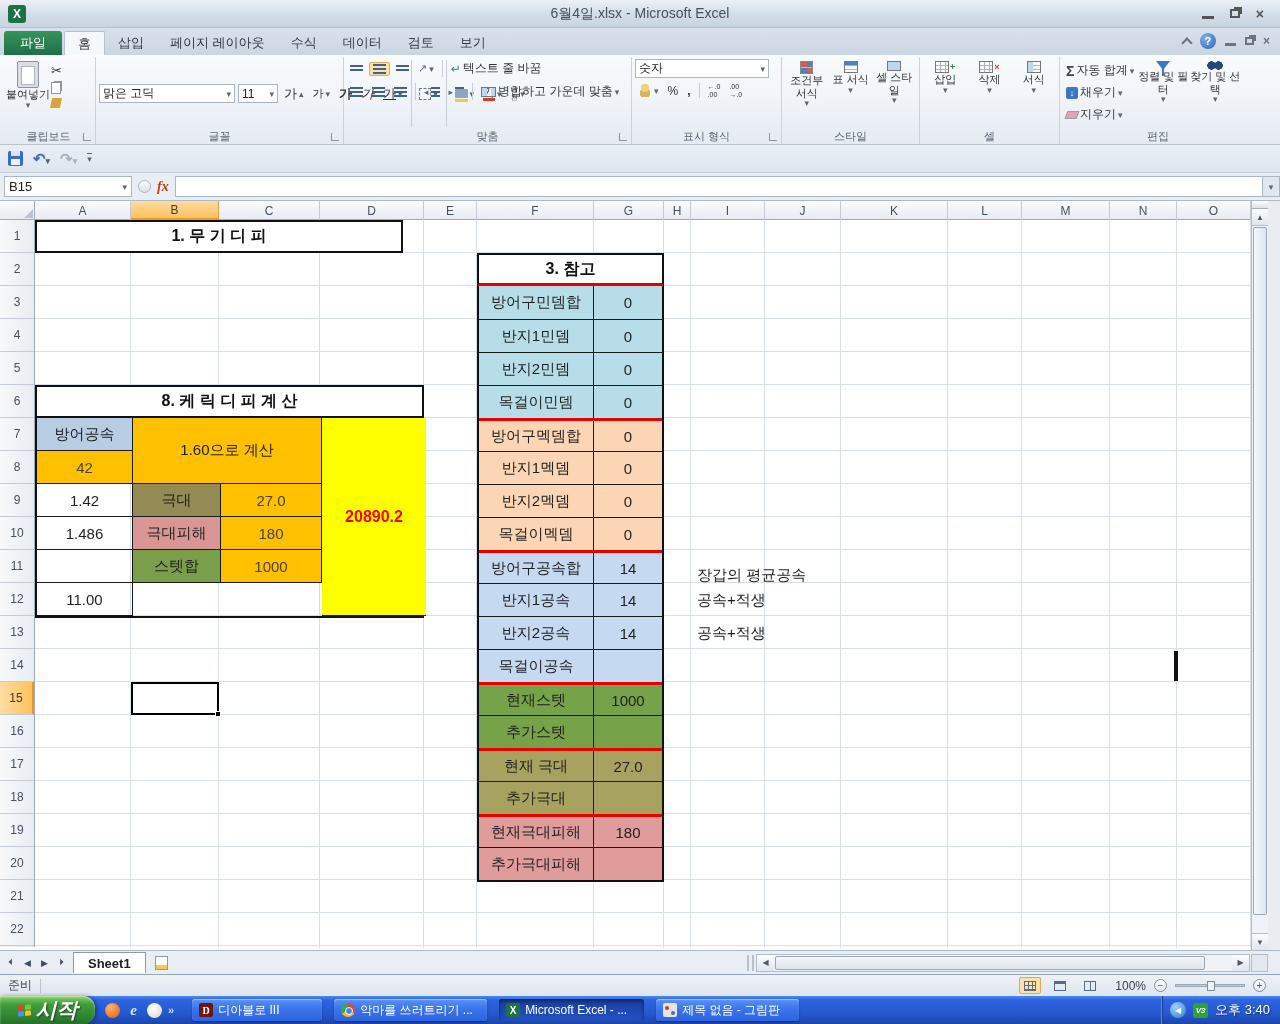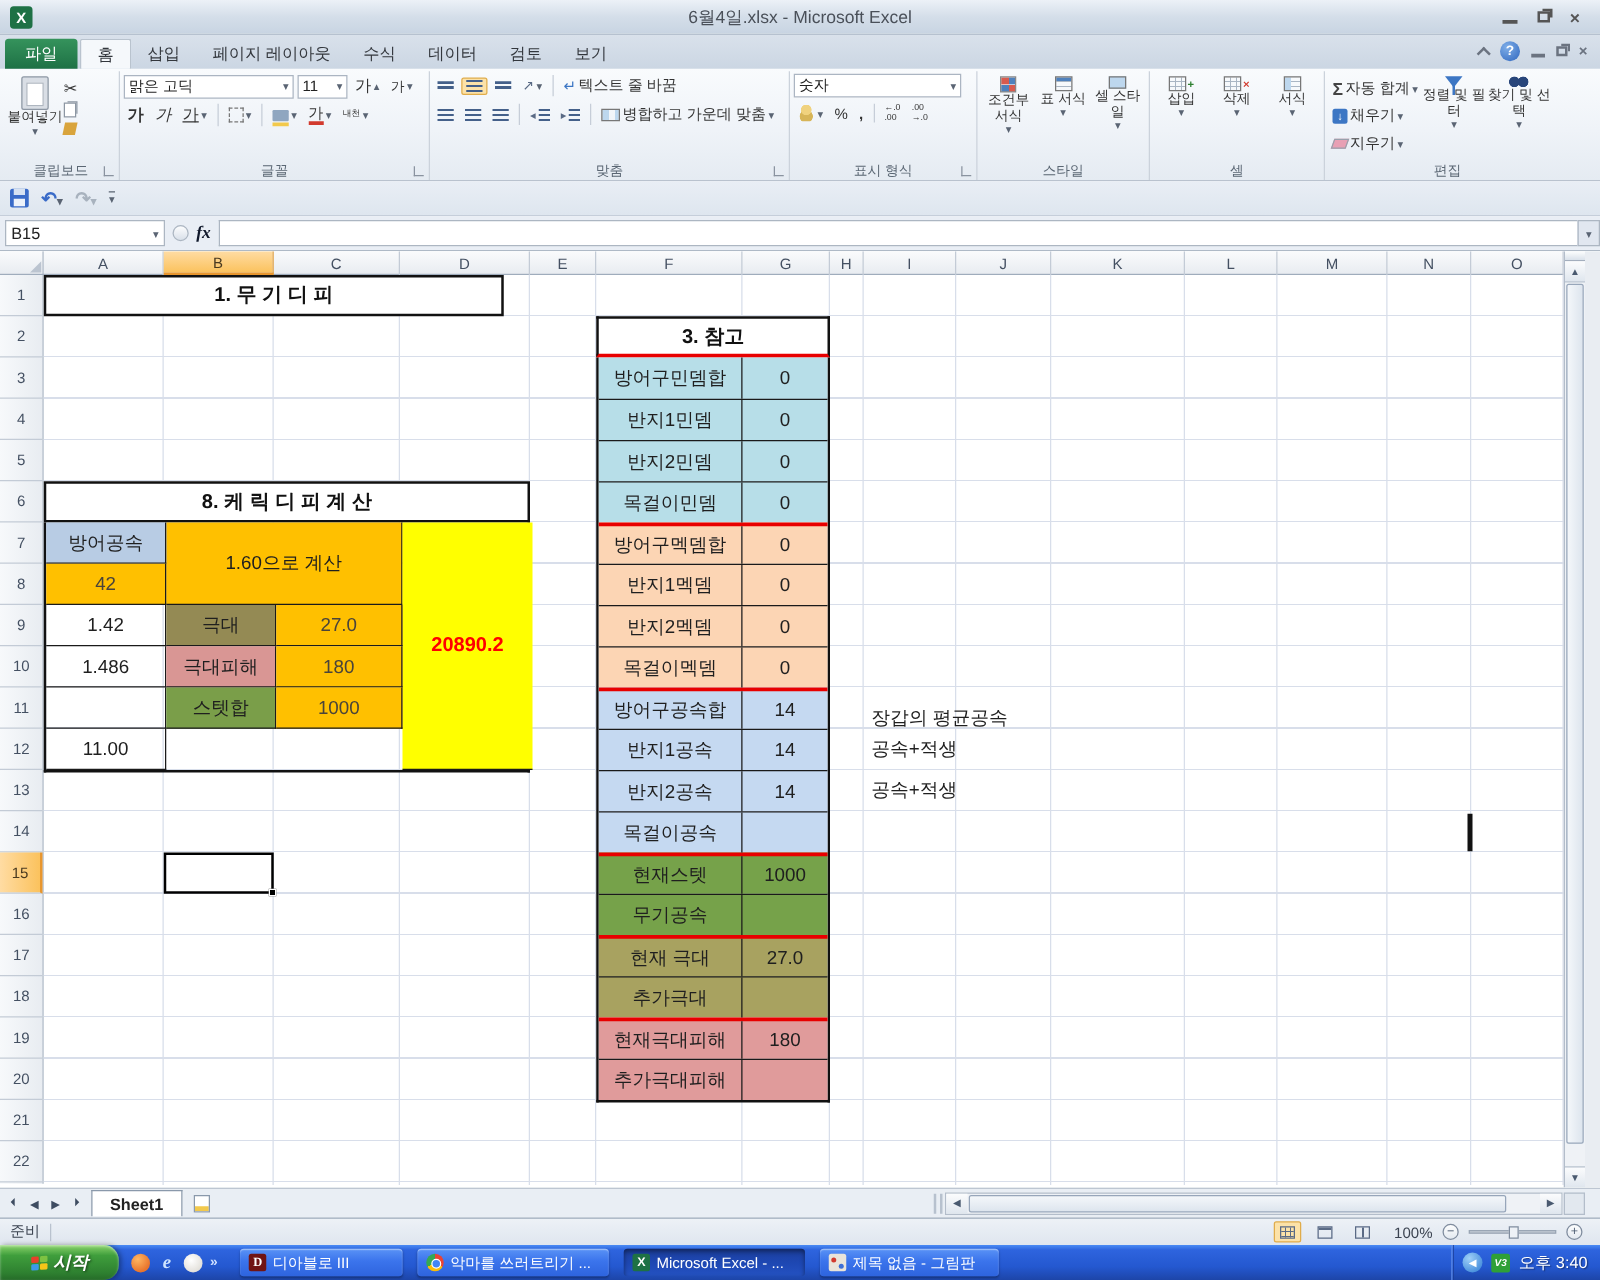--- a/index.html
+++ b/index.html
@@ -70,21 +70,21 @@
 .qat{height:28px;background:linear-gradient(#E9EEF5,#DEE6EF);border-bottom:1px solid #C5CEDA;display:flex;align-items:center;padding-left:8px;gap:10px}
 .floppy{width:15px;height:15px;background:#3A6BC8;border-radius:2px;position:relative}
 .floppy::before{content:"";position:absolute;left:3px;top:0;right:3px;height:5px;background:#D7E2F2}
 .floppy::after{content:"";position:absolute;left:3px;bottom:1px;right:3px;height:6px;background:#EDF2FA}
 .undo{color:#3A6BC8;font-size:15px;font-weight:bold}
 .redo{color:#A8B2BE;font-size:15px;font-weight:bold}
 .qatmore{color:#5a6473;font-size:9px;border-top:1px solid #5a6473;line-height:1.2}
 .fbar{height:28px;background:#E9EEF5;border-bottom:1px solid #AEB9C6;display:flex;align-items:center;padding:0 0 0 4px}
 .namebox{width:128px;height:21px;background:#fff;border:1px solid #ACB6C2;display:flex;align-items:center;padding:0 4px;justify-content:space-between;font-size:13px}
 .fxcircle{width:13px;height:13px;border-radius:50%;background:linear-gradient(#FCFDFE,#D9E0E9);border:1px solid #ACB6C2;margin:0 6px}
-.fx{font-family:"Liberation Serif",serif;font-style:italic;font-weight:bold;color:#0f172a;font-size:14px;margin-right:6px}
+.fx{font-family:"Liberation Serif",serif;font-style:italic;font-weight:bold;color:#c2410c;font-size:14px;margin-right:6px}
 .finput{flex:1;height:21px;background:#fff;border:1px solid #ACB6C2;border-right:none}
 .fexpand{width:18px;height:21px;background:#E1E7F0;border:1px solid #ACB6C2;display:flex;align-items:center;justify-content:center;color:#5a6473;font-size:9px}
 
 
 .sheet{position:relative;height:749px;background:#fff;overflow:hidden}
 .corner{position:absolute;left:0;top:0;width:35px;height:19px;background:linear-gradient(#FAFBFC,#E8ECF1);border-right:1px solid #9FACBC;border-bottom:1px solid #9FACBC}
 .corner span{position:absolute;right:1px;bottom:1px;width:0;height:0;border-bottom:9px solid #BBC4D0;border-left:9px solid transparent}
 .colheaders{position:absolute;left:35px;top:0;width:1216px;height:19px;display:flex;border-bottom:1px solid #9FACBC;background:linear-gradient(#FAFBFC,#E8ECF1)}
 .colhead{height:19px;display:flex;align-items:center;justify-content:center;font-size:12px;color:#445062;border-right:1px solid #C3CBD6}
 .colhead.sel{background:linear-gradient(#FFDCA3,#FBC25D);border-bottom:2px solid #E8962E;border-right:1px solid #DFA045;color:#4A3A20}
@@ -157,21 +157,21 @@
 .zoombtn{width:13px;height:13px;border-radius:50%;border:1px solid #7F8C9E;background:linear-gradient(#FDFEFE,#E3E9F0);display:flex;align-items:center;justify-content:center;font-size:10px;color:#4A5A70;line-height:1}
 .ztrack{width:70px;height:3px;background:#C3CBD6;border:1px solid #9AA6B5;position:relative}
 .zthumb{position:absolute;left:31px;top:-4px;width:8px;height:10px;background:#EDF1F6;border:1px solid #7F8C9E}
 
 
 .taskbar{height:28px;background:linear-gradient(180deg,#4A8BF5 0%,#2E64DE 14%,#2458D0 62%,#1D45A8 100%);display:flex;align-items:center;position:relative}
 .startbtn{height:28px;width:95px;background:linear-gradient(180deg,#8BD46B 0%,#3F9E3C 30%,#2E8030 80%,#256B28 100%);border-radius:0 12px 12px 0;display:flex;align-items:center;justify-content:center;gap:5px;box-shadow:inset 0 1px 2px rgba(255,255,255,.5),2px 0 4px rgba(0,0,0,.35)}
 .startflag{display:grid;grid-template-columns:6px 6px;grid-template-rows:5px 5px;gap:1px;transform:skewY(-5deg)}
 .startflag i{border-radius:1px}
 .sf-r{background:#E8402A}.sf-g{background:#7DC242}.sf-b{background:#3D9AE8}.sf-y{background:#F5C518}
-.startlabel{color:#fff;font-weight:bold;font-style:italic;font-size:14px;text-shadow:1px 1px 2px rgba(0,0,0,.5)}
+.startlabel{color:#fff;font-weight:bold;font-style:italic;font-size:21px;text-shadow:1px 1px 2px rgba(0,0,0,.5)}
 .ql{display:flex;align-items:center;gap:6px;margin:0 6px 0 10px}
 .qlico{width:15px;height:15px;border-radius:50%}
 .ql-ff{background:radial-gradient(circle at 35% 30%,#FFB661,#E8742C 70%)}
 .ql-ie{background:transparent;color:#CFE4FF;font-family:"Liberation Serif",serif;font-style:italic;font-weight:bold;font-size:15px;line-height:15px;text-align:center}
 .ql-egg{background:radial-gradient(circle at 40% 35%,#FFFFFF,#D8D4CC)}
 .ql-more{color:#CFE0FF;font-size:11px;font-weight:bold}
 .taskbtn{height:22px;border-radius:3px;margin-left:12px;display:flex;align-items:center;gap:5px;padding:0 7px;background:linear-gradient(180deg,#5A93F6,#3B74EC 45%,#2E64DE);box-shadow:inset 0 1px 1px rgba(255,255,255,.45),0 1px 2px rgba(0,0,0,.3);color:#fff;font-size:12px;overflow:hidden;white-space:nowrap}
 .taskbtn span.tlabel{overflow:hidden;text-overflow:ellipsis}
 .taskbtn.active{background:linear-gradient(180deg,#1C3F9E,#1E48B4 55%,#2452C2);box-shadow:inset 0 2px 4px rgba(0,0,0,.45)}
 .tico{width:14px;height:14px;flex-shrink:0;border-radius:2px;display:flex;align-items:center;justify-content:center;font-size:10px;font-weight:bold;color:#fff}
@@ -235,21 +235,21 @@
           <span style="width:10px;height:10px;background:#D9A43C;transform:skewX(-12deg)"></span>
         </div>
       </div>
       <div class="rglabel">
           <span>클립보드</span>
           <span class="launcher"></span>
         </div>
     </div>
 
     <div class="rgroup" style="width:248px">
-      <div class="rgbody" style="flex-direction:column;gap:3px">
+      <div class="rgbody" style="gap:3px">
         <div class="smallrow">
           <div class="combo" style="width:136px">
               <span>맑은 고딕</span>
               <span class="car">▾</span>
             </div>
           <div class="combo" style="width:40px">
               <span>11</span>
               <span class="car">▾</span>
             </div>
           <span class="sbtn">
@@ -631,21 +631,21 @@
             </div>
             <div class="t3row s-blue thin">
               <div class="t3label">목걸이공속</div>
               <div class="t3val"></div>
             </div>
             <div class="t3row s-green sep">
               <div class="t3label">현재스텟</div>
               <div class="t3val">1000</div>
             </div>
             <div class="t3row s-green thin">
-              <div class="t3label">무기공속</div>
+              <div class="t3label">추가스텟</div>
               <div class="t3val"></div>
             </div>
             <div class="t3row s-khaki sep">
               <div class="t3label">현재 극대</div>
               <div class="t3val">27.0</div>
             </div>
             <div class="t3row s-khaki thin">
               <div class="t3label">추가극대</div>
               <div class="t3val"></div>
             </div>

